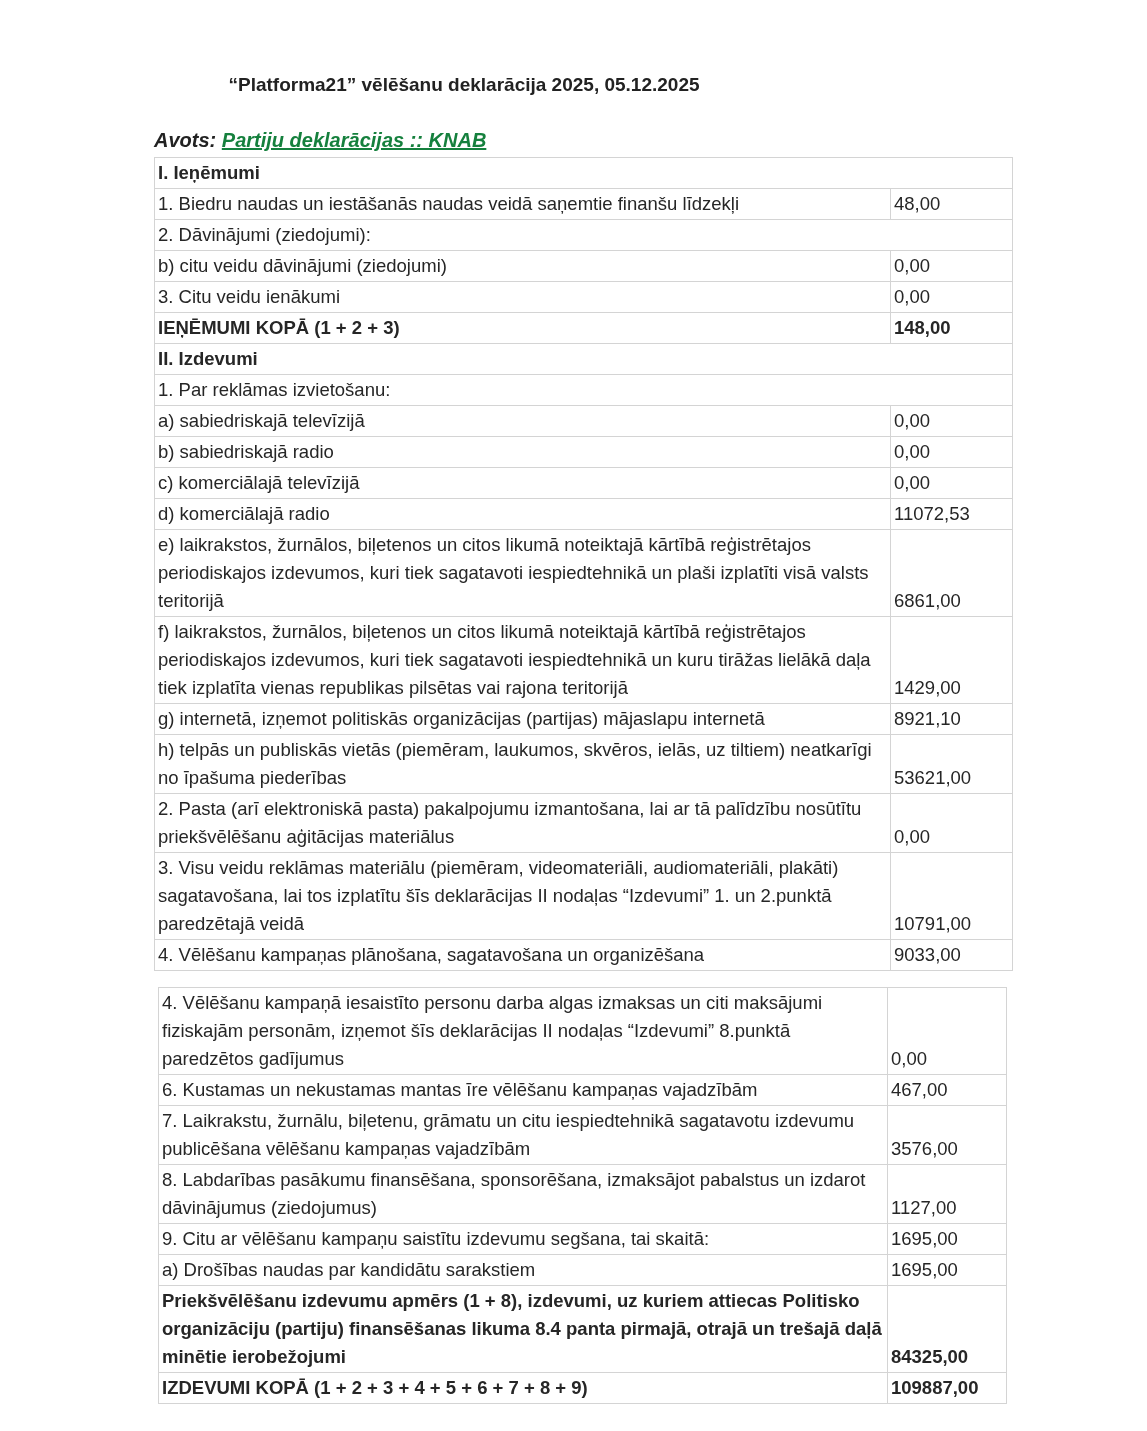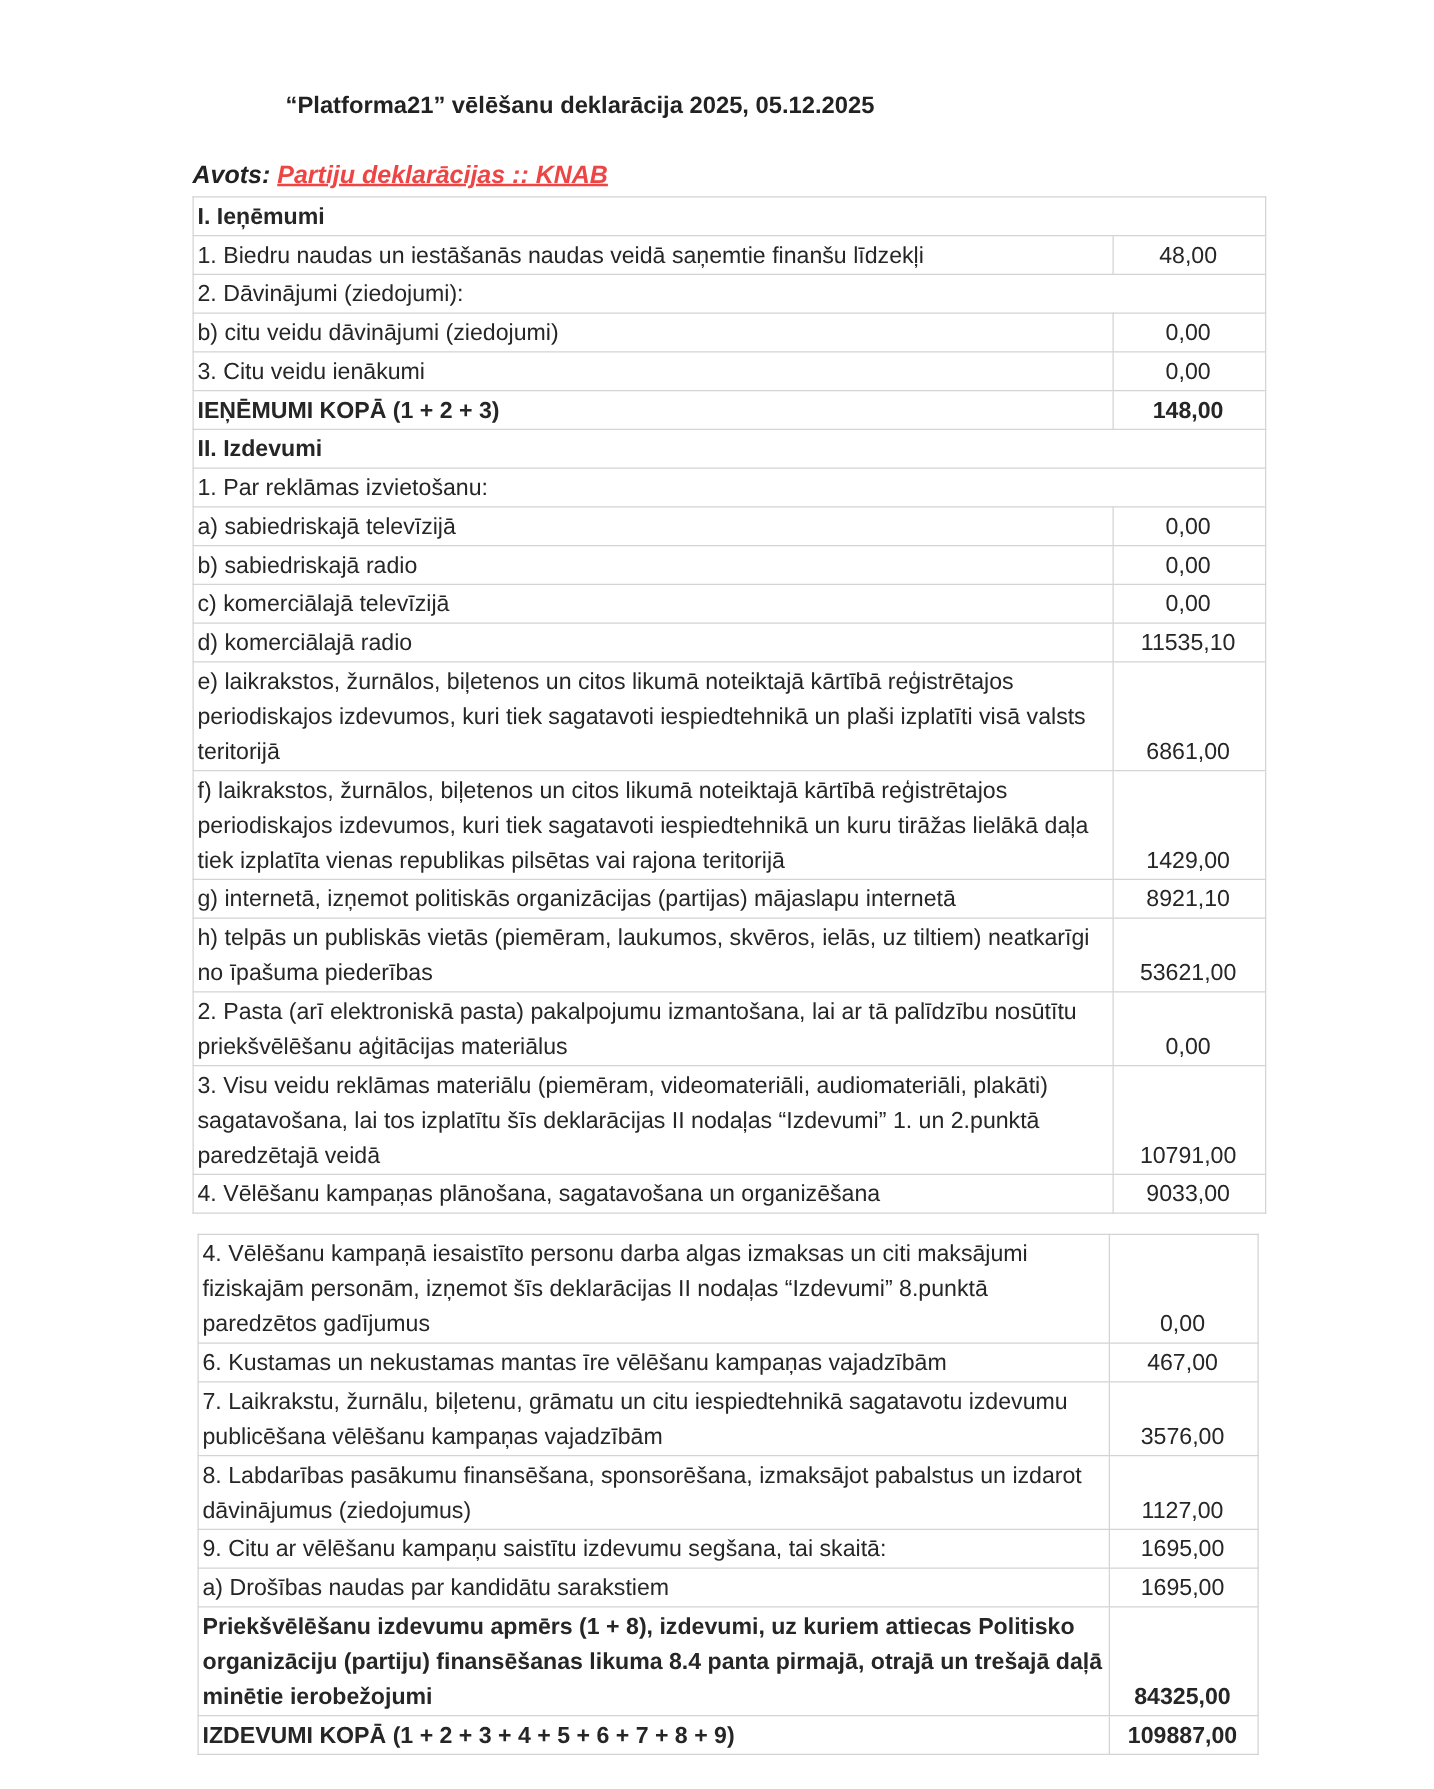--- a/index.html
+++ b/index.html
@@ -17,37 +17,37 @@
   }
   .source a { color: #4a67c0; text-decoration: underline; }
   table {
     position: absolute; border-collapse: collapse; table-layout: fixed;
     font-size: 18.5px; color: #262626;
   }
   td {
     border: 1px solid #d4d4d4; padding: 1px 4px 1px 3px;
     line-height: 28px; vertical-align: bottom;
   }
-  td.val { text-align: center; padding-right: 5px; }
+  td.val { text-align: left; padding-right: 5px; }
   tr.bold td { font-weight: bold; }
   #t1 { left: 154px; top: 157px; width: 858px; }
   #t1 col.c1 { width: 736px; }
   #t1 col.c2 { width: 122px; }
   #t2 { left: 158px; top: 987px; width: 848px; }
   #t2 col.c1 { width: 729px; }
   #t2 col.c2 { width: 119px; }
 </style>
 </head>
 <body>
 
 <div class="title">“Platforma21” vēlēšanu deklarācija 2025, 05.12.2025</div>
 
 <div class="source">
   <span>Avots:</span>
-  <a href="#" style="color: #ef4444;">Partiju deklarācijas :: KNAB</a>
+  <a href="#" style="color: #15803d;">Partiju deklarācijas :: KNAB</a>
 </div>
 
 <table id="t1">
   <colgroup>
       <col class="c1">
       <col class="c2">
     </colgroup>
   <tbody id="t1-body">
       <tr class="bold">
         <td colspan="2">I. Ieņēmumi</td>
@@ -84,21 +84,21 @@
       <tr>
         <td>b) sabiedriskajā radio</td>
         <td class="val">0,00</td>
       </tr>
       <tr>
         <td>c) komerciālajā televīzijā</td>
         <td class="val">0,00</td>
       </tr>
       <tr>
         <td>d) komerciālajā radio</td>
-        <td class="val">11535,10</td>
+        <td class="val">11072,53</td>
       </tr>
       <tr>
         <td>e) laikrakstos, žurnālos, biļetenos un citos likumā noteiktajā kārtībā reģistrētajos periodiskajos izdevumos, kuri tiek sagatavoti iespiedtehnikā un plaši izplatīti visā valsts teritorijā</td>
         <td class="val">6861,00</td>
       </tr>
       <tr>
         <td>f) laikrakstos, žurnālos, biļetenos un citos likumā noteiktajā kārtībā reģistrētajos periodiskajos izdevumos, kuri tiek sagatavoti iespiedtehnikā un kuru tirāžas lielākā daļa tiek izplatīta vienas republikas pilsētas vai rajona teritorijā</td>
         <td class="val">1429,00</td>
       </tr>
       <tr>

